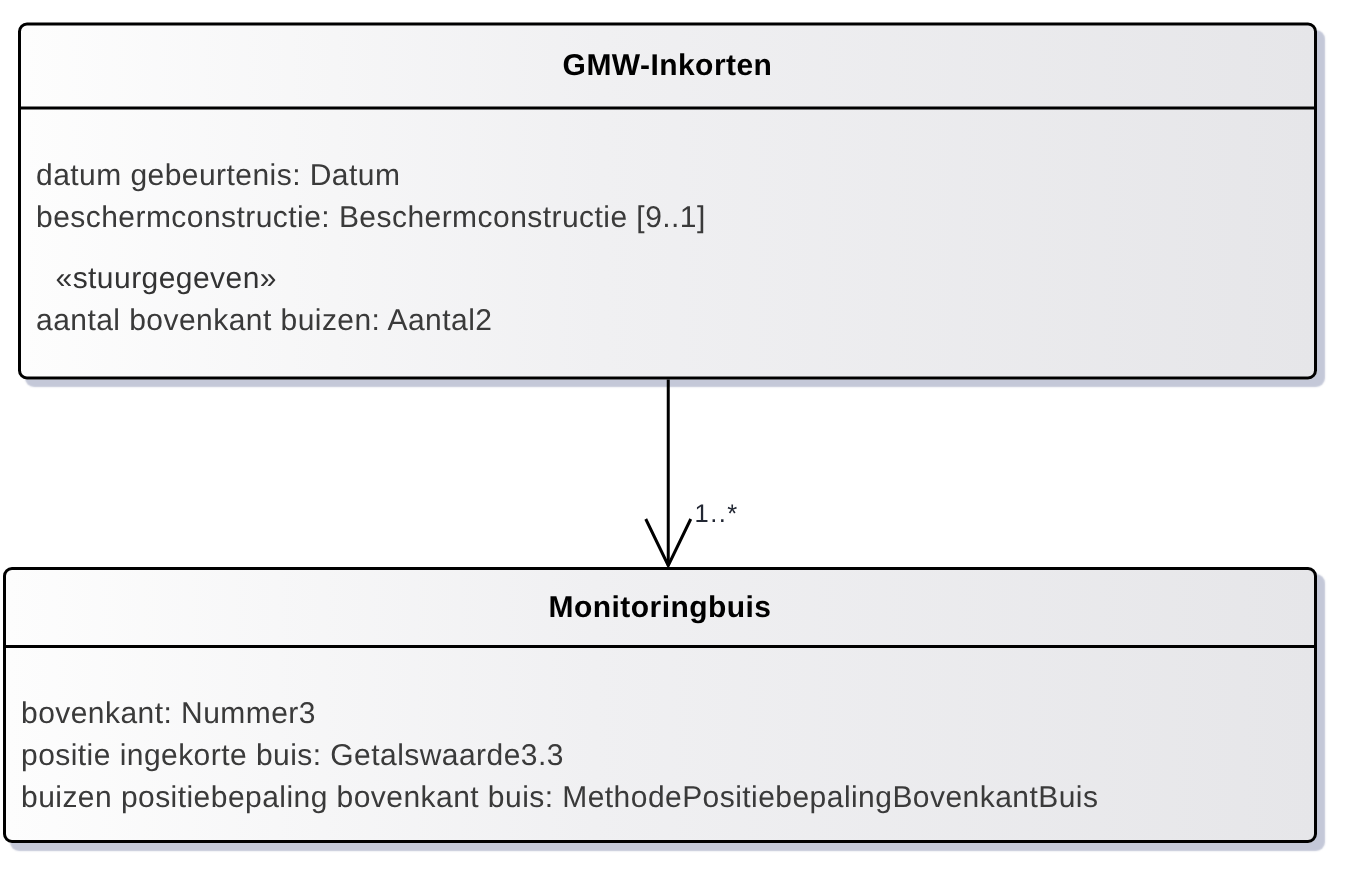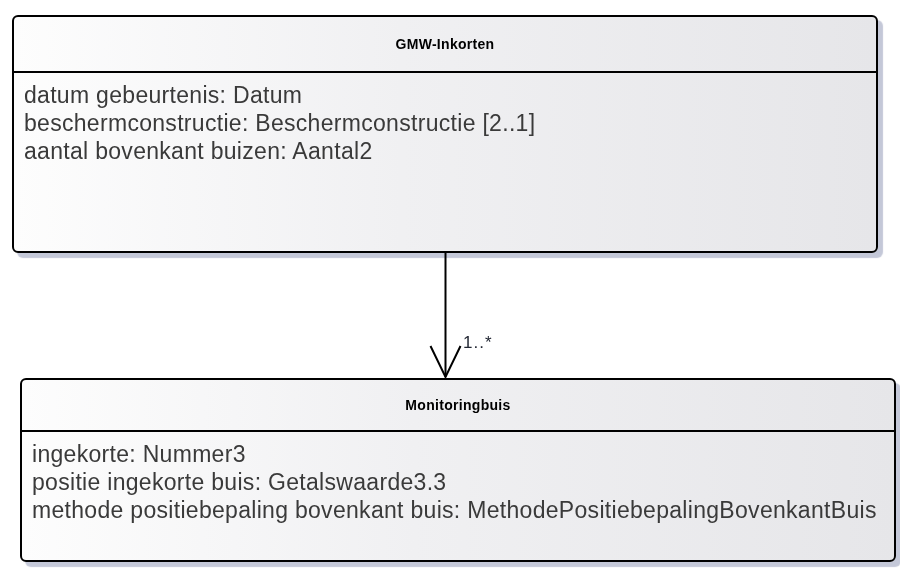--- a/index.html
+++ b/index.html
@@ -14,65 +14,67 @@
   .uml-class {
     position: absolute;
     border: 2px solid #000000;
     border-radius: 6px;
     background: linear-gradient(90deg, #fdfdfd 0%, #f0f0f2 45%, #e6e6e9 100%);
     box-shadow: 5px 5px 1px rgba(176,182,203,0.75);
   }
   .uml-title {
     border-bottom: 2px solid #000000;
     display: flex; align-items: center; justify-content: center;
-    font-weight: bold; font-size: 14px; color: #000000;
+    font-weight: bold; font-size: 20px; color: #000000;
     letter-spacing: 0.3px;
   }
   #class-top   { left: 12px; top: 15px;  width: 866px; height: 238px; }
   #class-top .uml-title    { height: 56px; }
-  #class-bottom{ left: 20px;  top: 378px; width: 876px; height: 184px; }
+  #class-bottom{ left: 2px;  top: 378px; width: 876px; height: 184px; }
   #class-bottom .uml-title { height: 52px; }
 
   .uml-attrs {
     padding: 8px 8px 0 10px;
-    font-size: 23px; color: #3a3a3a;
+    font-size: 20px; color: #3a3a3a;
     letter-spacing: 0.3px;
+    margin-top: 22px;
   }
   .uml-attr { height: 28px; line-height: 28px; white-space: nowrap; }
   .uml-attr.stereo { margin-top: 13px; padding-left: 13px; color: #333333; }
 
   .connector-svg { position: absolute; left: 420px; top: 251px; width: 100px; height: 130px; }
   .multiplicity-label {
     position: absolute; left: 463px; top: 333px;
     font-size: 17px; line-height: 20px; color: #222733;
     letter-spacing: 1px; white-space: nowrap;
   }
 </style>
 </head>
 <body>
 
 <div class="canvas">
 
   <div class="uml-class" id="class-top">
     <div class="uml-title">GMW-Inkorten</div>
     <div class="uml-attrs">
       <div class="uml-attr">datum gebeurtenis: Datum</div>
-      <div class="uml-attr">beschermconstructie: Beschermconstructie [2..1]</div>
+      <div class="uml-attr">beschermconstructie: Beschermconstructie [9..1]</div>
+      <div class="uml-attr stereo">«stuurgegeven»</div>
       <div class="uml-attr">aantal bovenkant buizen: Aantal2</div>
     </div>
   </div>
 
   <svg class="connector-svg" viewBox="0 0 100 130" xmlns="http://www.w3.org/2000/svg">
     <line x1="25.5" y1="2" x2="25.5" y2="126" stroke="#000000" stroke-width="2"></line>
     <polyline points="10.5,95 25.5,126 40.5,95" fill="none" stroke="#000000" stroke-width="2"></polyline>
   </svg>
   <div class="multiplicity-label">1..*</div>
 
   <div class="uml-class" id="class-bottom">
     <div class="uml-title">Monitoringbuis</div>
     <div class="uml-attrs">
-      <div class="uml-attr">ingekorte: Nummer3</div>
+      <div class="uml-attr">bovenkant: Nummer3</div>
       <div class="uml-attr">positie ingekorte buis: Getalswaarde3.3</div>
-      <div class="uml-attr">methode positiebepaling bovenkant buis: MethodePositiebepalingBovenkantBuis</div>
+      <div class="uml-attr">buizen positiebepaling bovenkant buis: MethodePositiebepalingBovenkantBuis</div>
     </div>
   </div>
 
 </div>
 
 </body></html>

